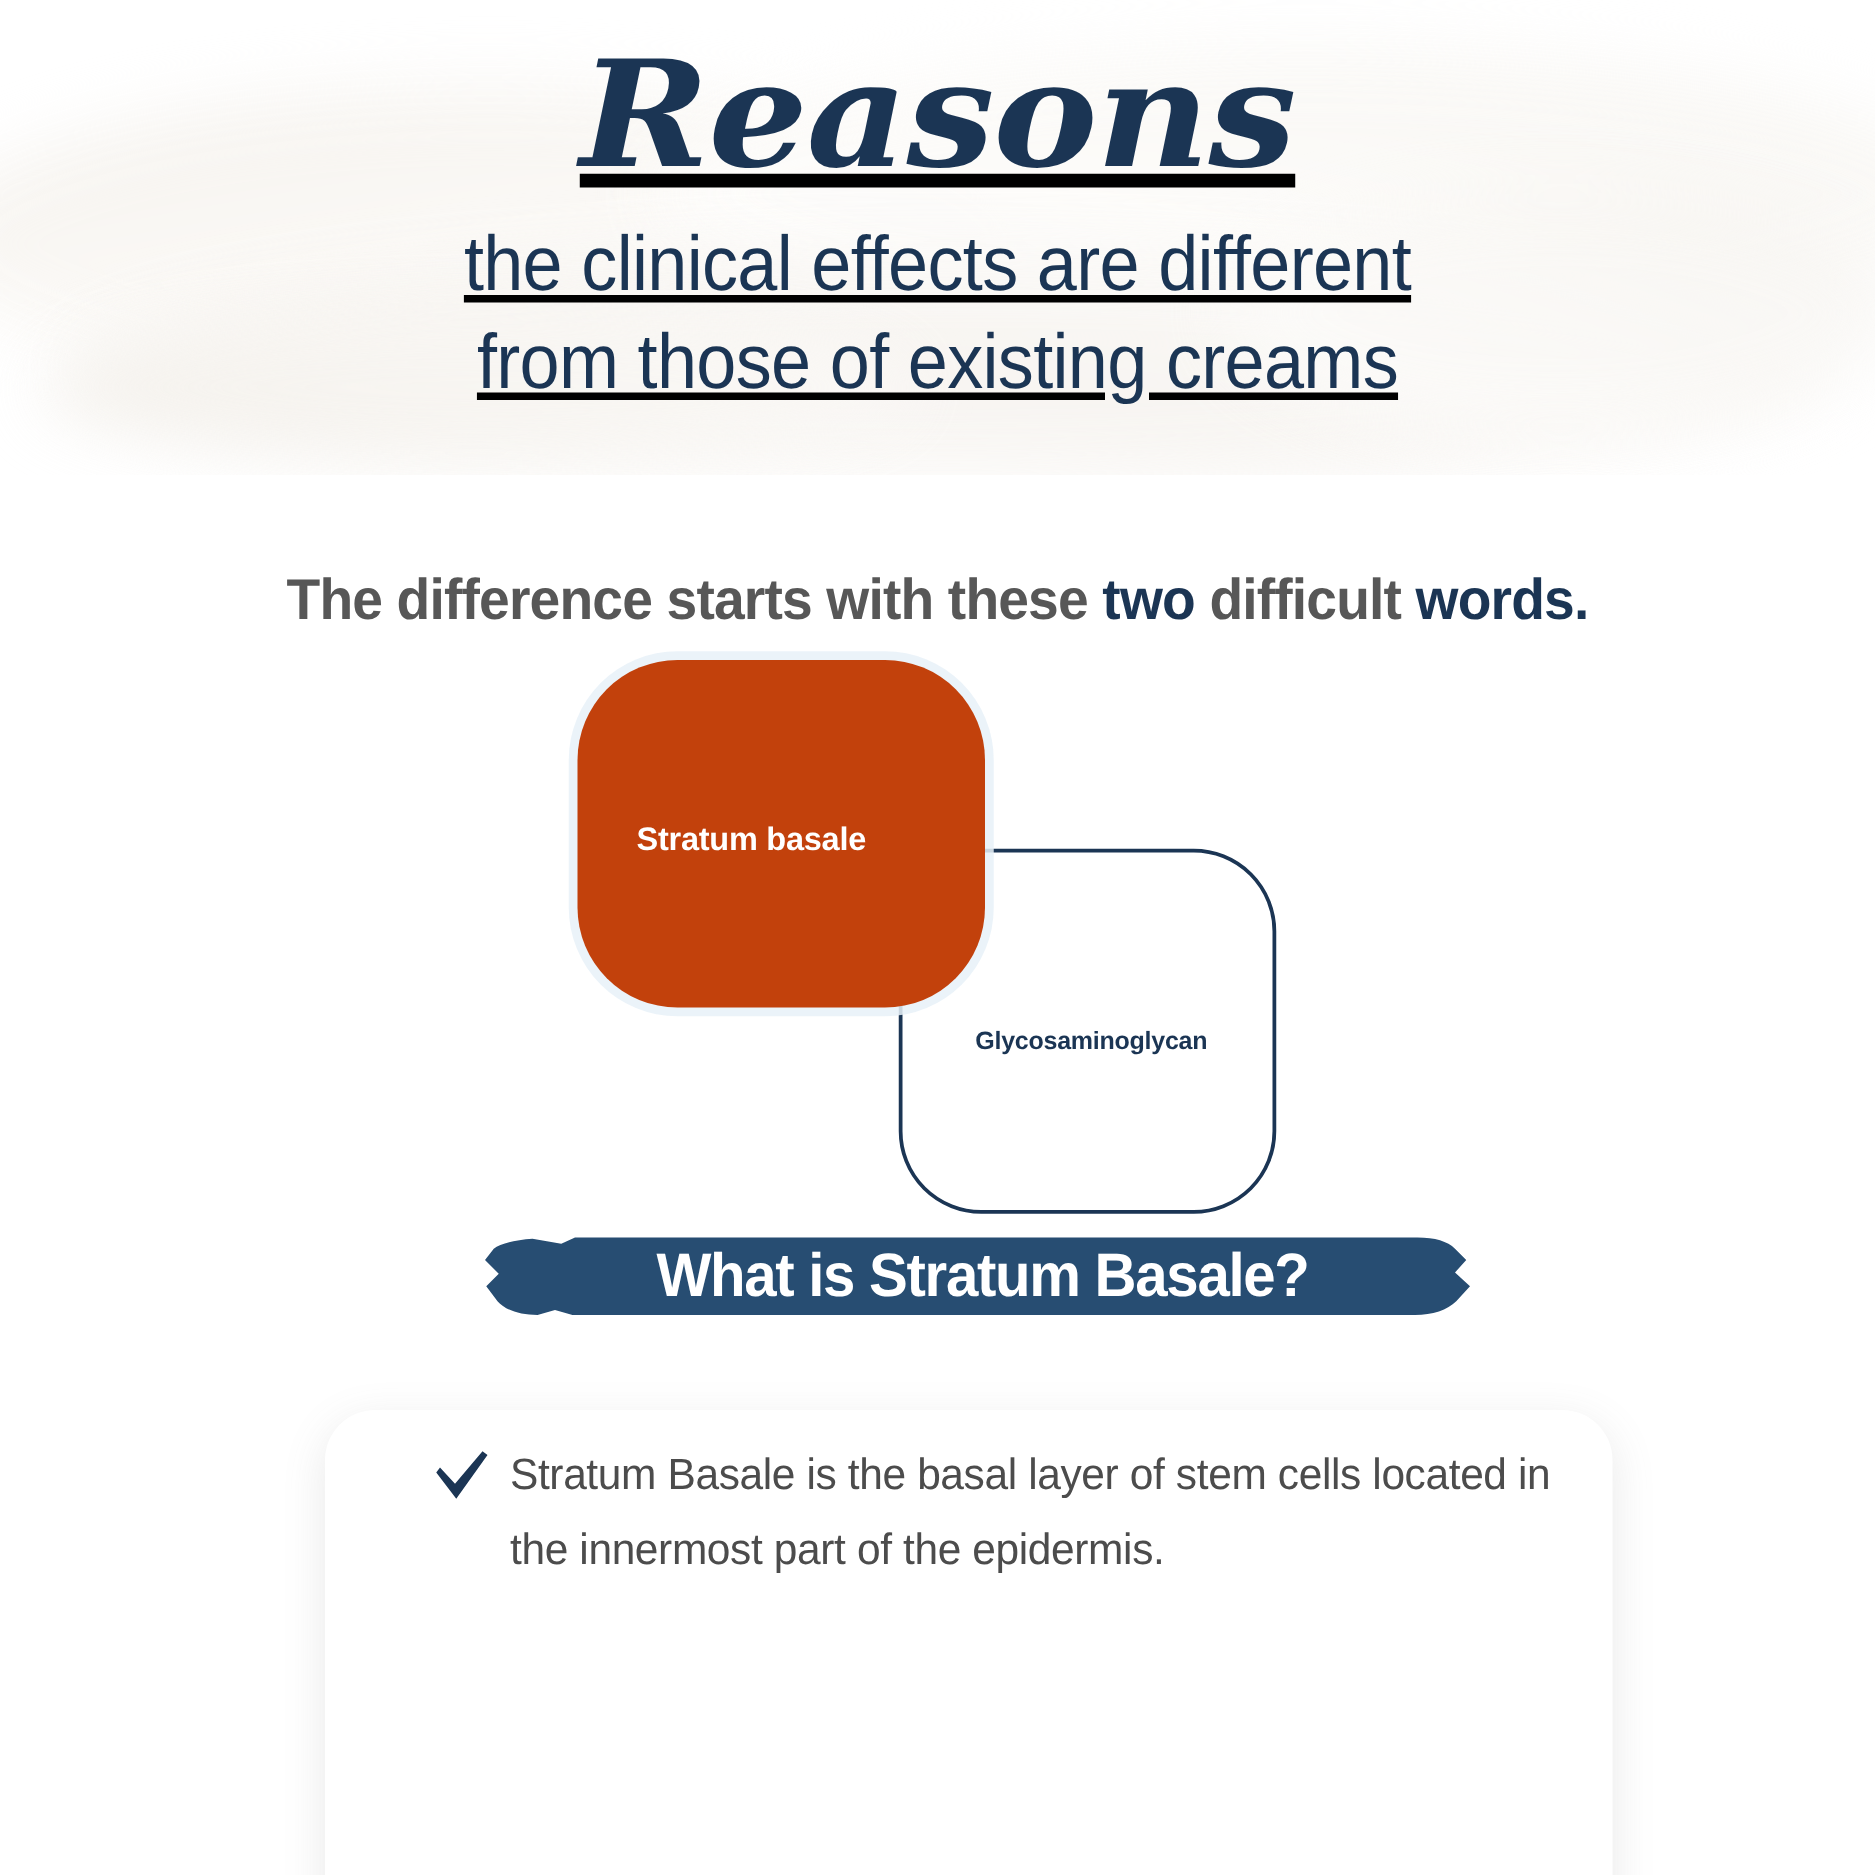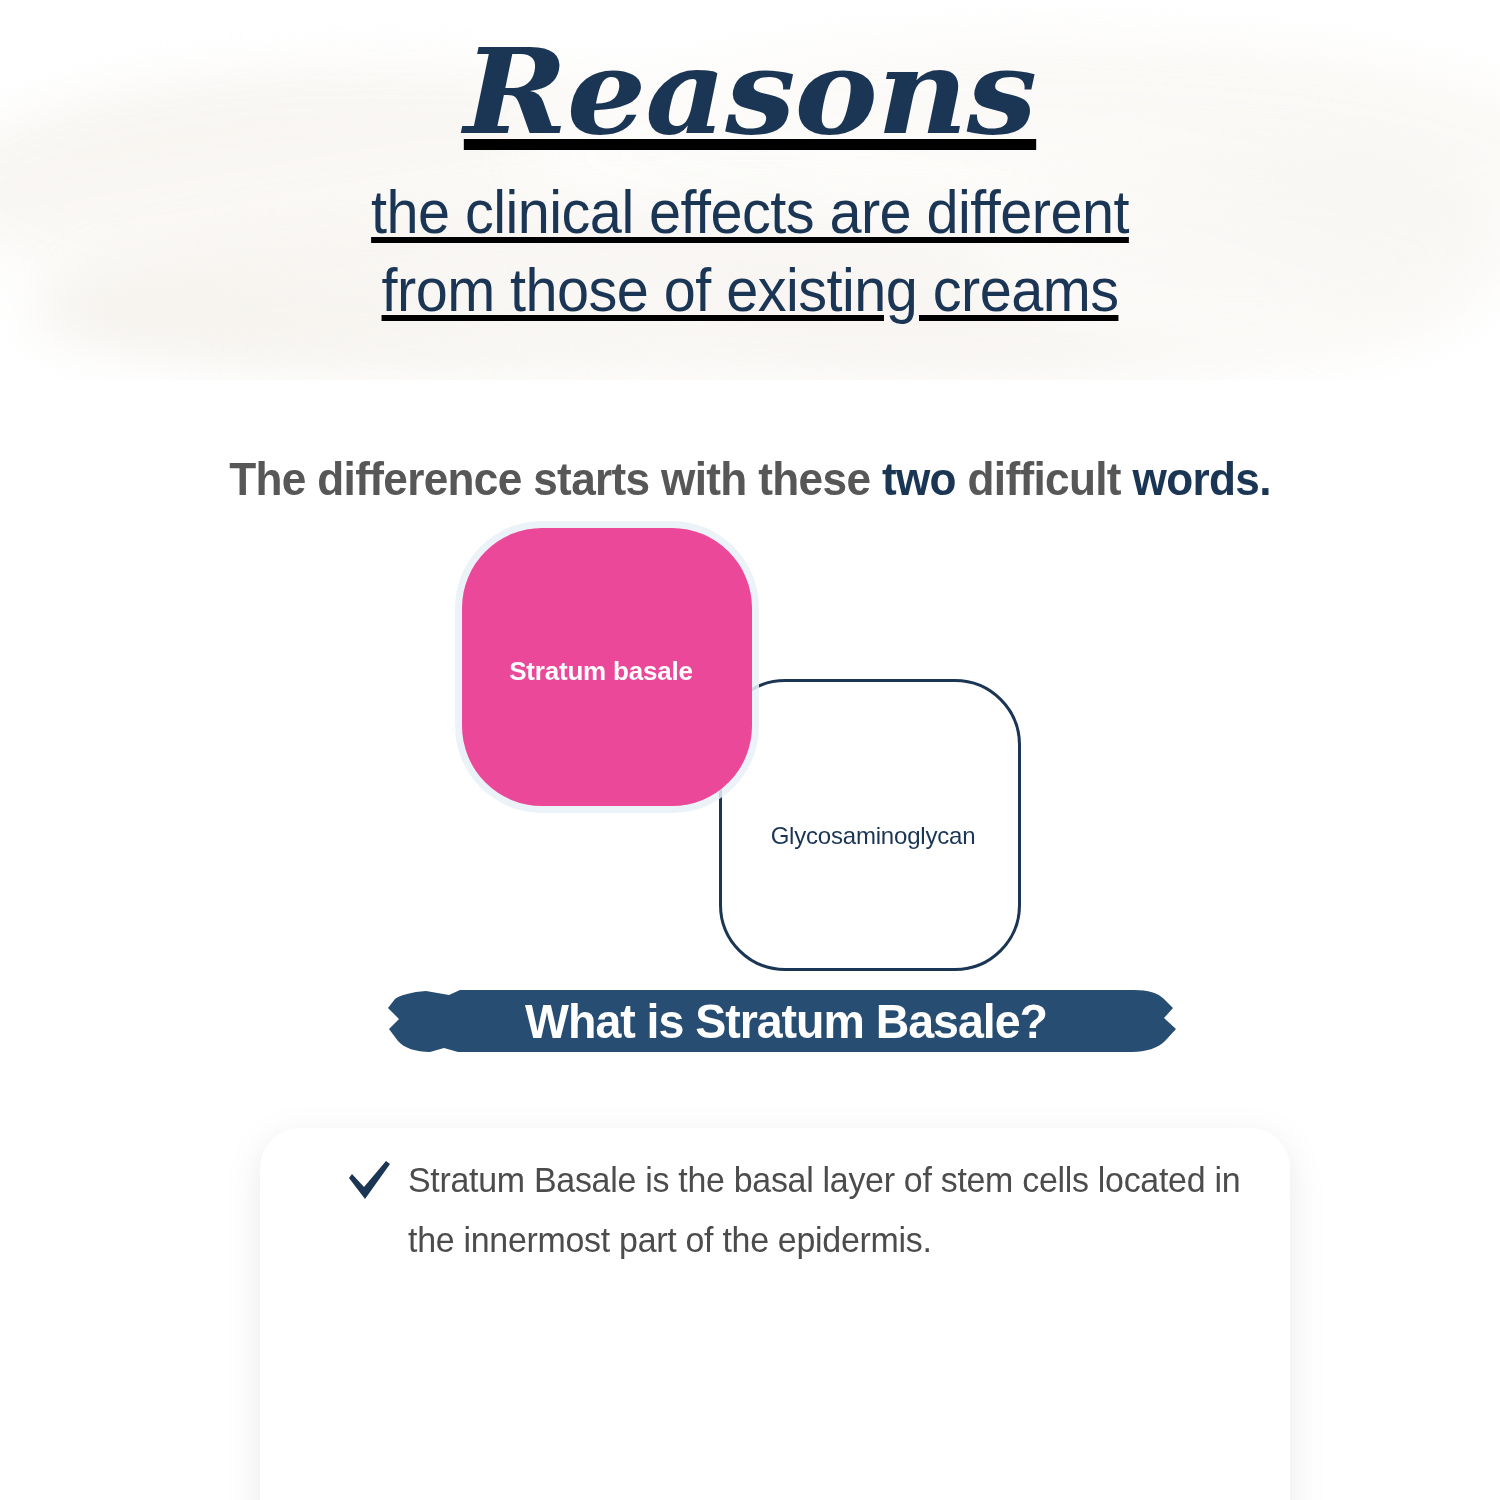--- a/index.html
+++ b/index.html
@@ -126,30 +126,30 @@
     border-radius: 66px;
     background: #ffffff;
     box-sizing: border-box;
     pointer-events: auto;
   }
   #box-glyco-label {
     position: absolute;
     left: 0; top: 140px;
     width: 302px;
     text-align: center;
-    font-size: 24px;
-    font-weight: 400;
+    font-size: 20px;
+    font-weight: 700;
     color: #1b3554;
     letter-spacing: -0.2px;
   }
   #box-stratum {
     position: absolute;
     left: 462px; top: 528px;
-    width: 290px; height: 278px;
-    background: #ec4899;
+    width: 326px; height: 278px;
+    background: #c2410c;
     border-radius: 80px;
     box-shadow: 0 0 0 7px rgba(232,241,248,.85);
     pointer-events: auto;
   }
   #box-stratum-label {
     position: absolute;
     left: 0; top: 128px;
     width: 278px;
     text-align: center;
     font-size: 26px;

